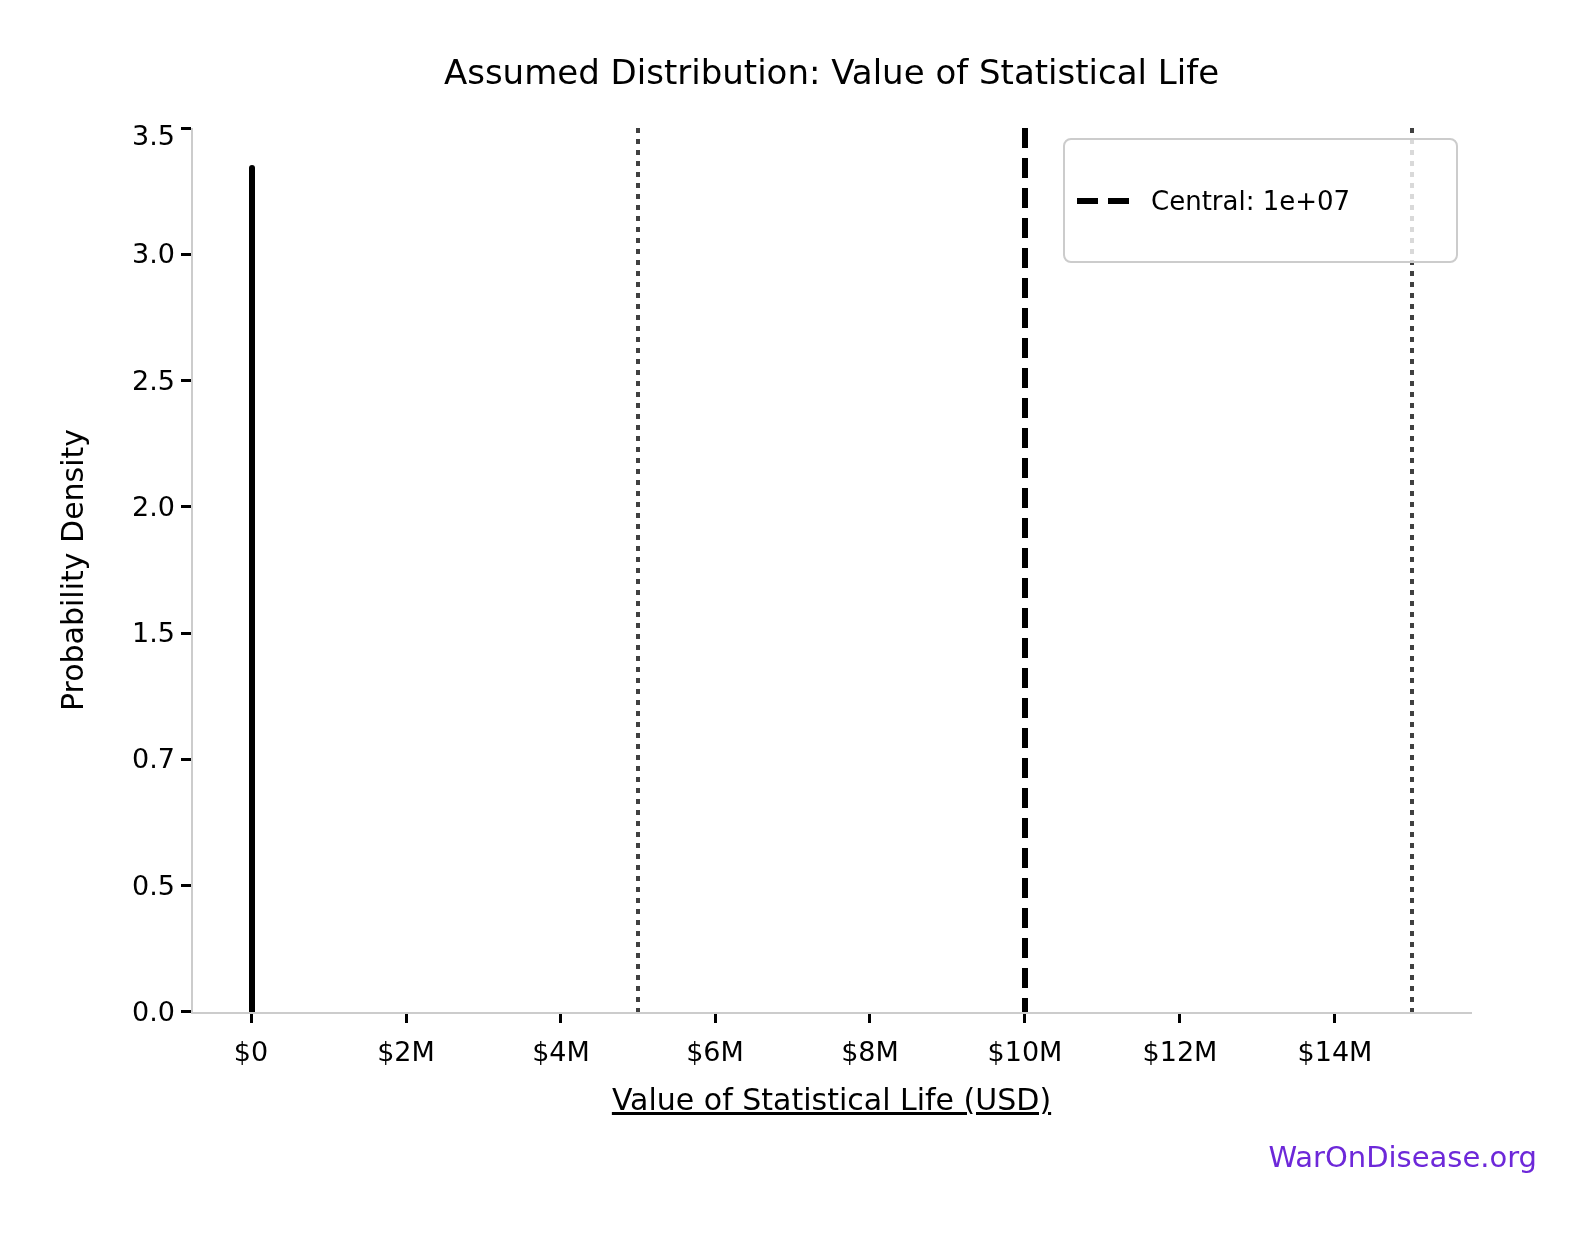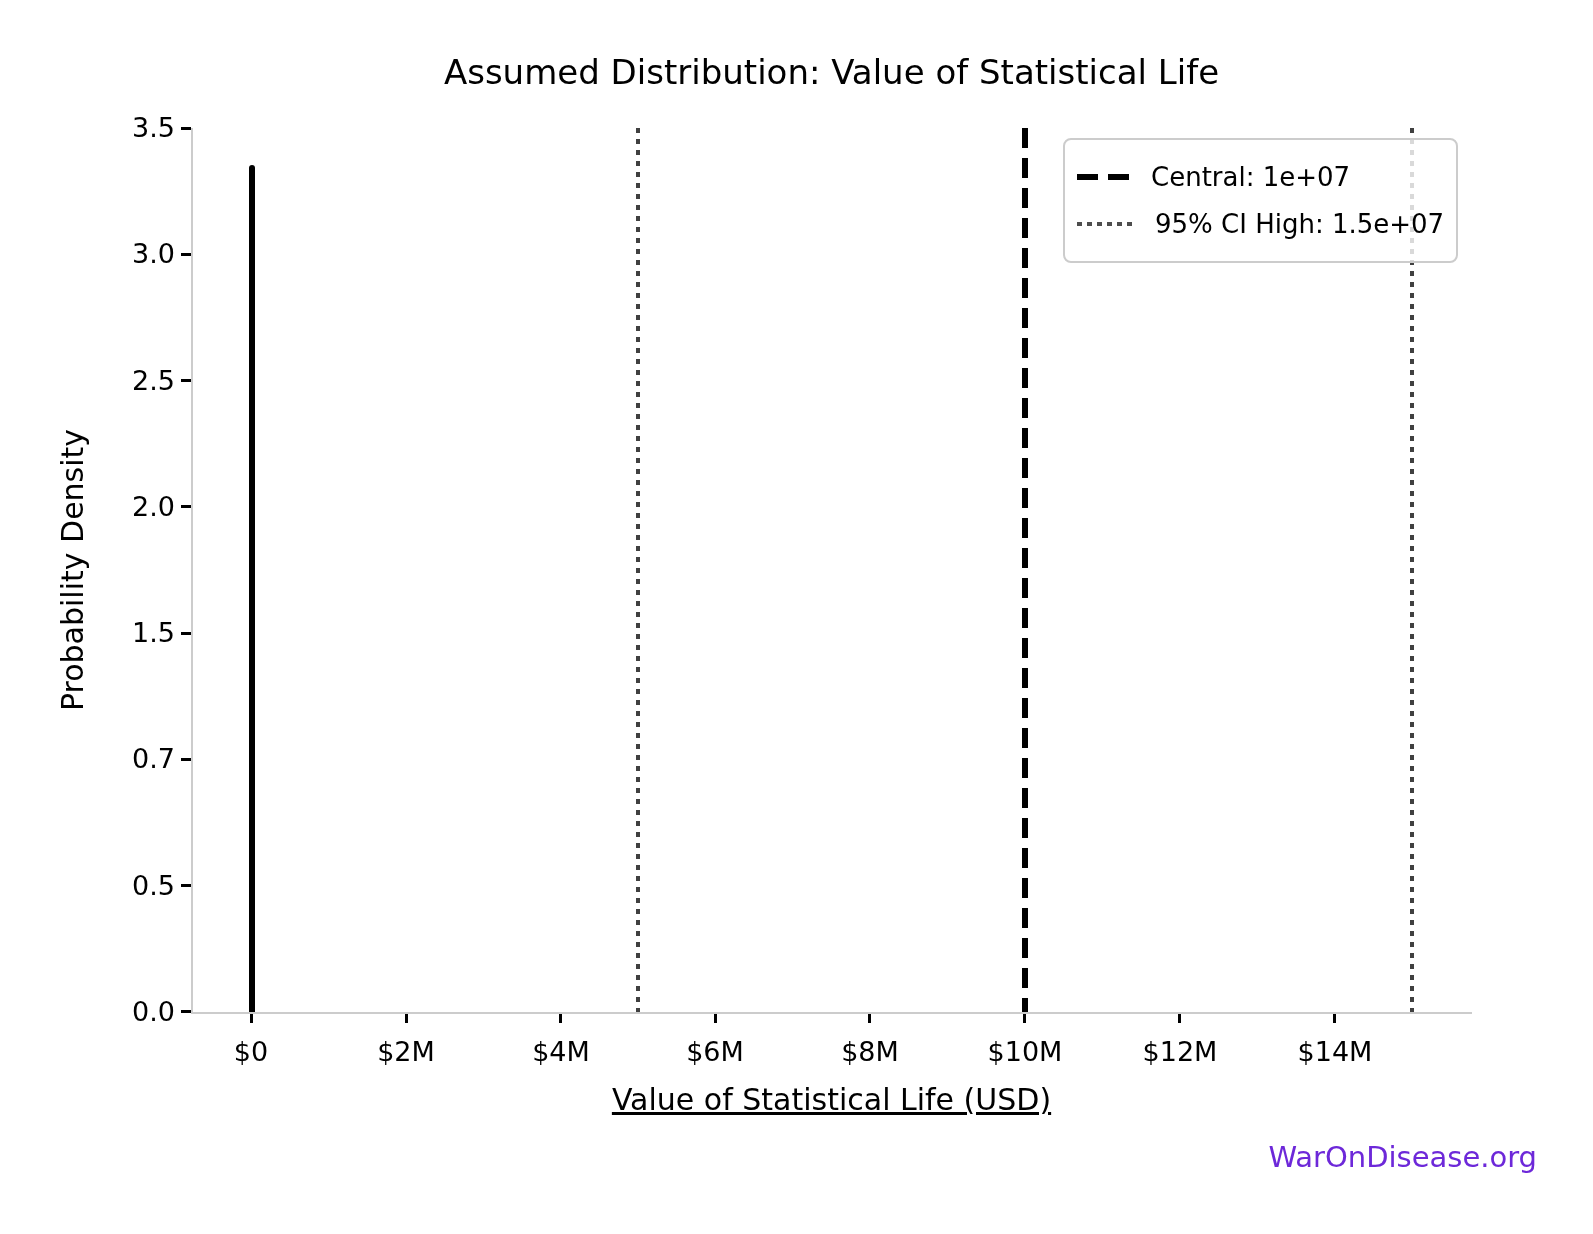--- a/index.html
+++ b/index.html
@@ -110,21 +110,21 @@
   <div class="ytick" style="top:253px"></div>
   <div class="ytick" style="top:127px"></div>
 
   <div class="ytick-label" style="top:996px">0.0</div>
   <div class="ytick-label" style="top:870px">0.5</div>
   <div class="ytick-label" style="top:743px">0.7</div>
   <div class="ytick-label" style="top:617px">1.5</div>
   <div class="ytick-label" style="top:491px">2.0</div>
   <div class="ytick-label" style="top:365px">2.5</div>
   <div class="ytick-label" style="top:238px">3.0</div>
-  <div class="ytick-label" style="top:112px">3.5</div>
+  <div class="ytick-label" style="top:120px">3.5</div>
 
   <div class="xtick" style="left:250px"></div>
   <div class="xtick" style="left:405px"></div>
   <div class="xtick" style="left:559px"></div>
   <div class="xtick" style="left:714px"></div>
   <div class="xtick" style="left:868px"></div>
   <div class="xtick" style="left:1023px"></div>
   <div class="xtick" style="left:1178px"></div>
   <div class="xtick" style="left:1333px"></div>
 
@@ -140,24 +140,20 @@
   <div class="vline-dotted vline-low"></div>
   <div class="vline-dashed"></div>
   <div class="vline-dotted vline-high"></div>
   <div class="spike"></div>
 
   <div class="legend">
     <div class="legend-row">
       <div class="legend-sample sample-dashed"></div>
       <div class="legend-label">Central: 1e+07</div>
     </div>
-    <div class="legend-row">
-      <div class="legend-sample sample-dotted"></div>
-      <div class="legend-label">95% CI High: 1.5e+07</div>
-    </div>
   </div>
 
   <div class="xlabel">Value of Statistical Life (USD)</div>
   <div class="ylabel">Probability Density</div>
 
   <div class="watermark">WarOnDisease.org</div>
 
 </div>
 
 </body></html>

